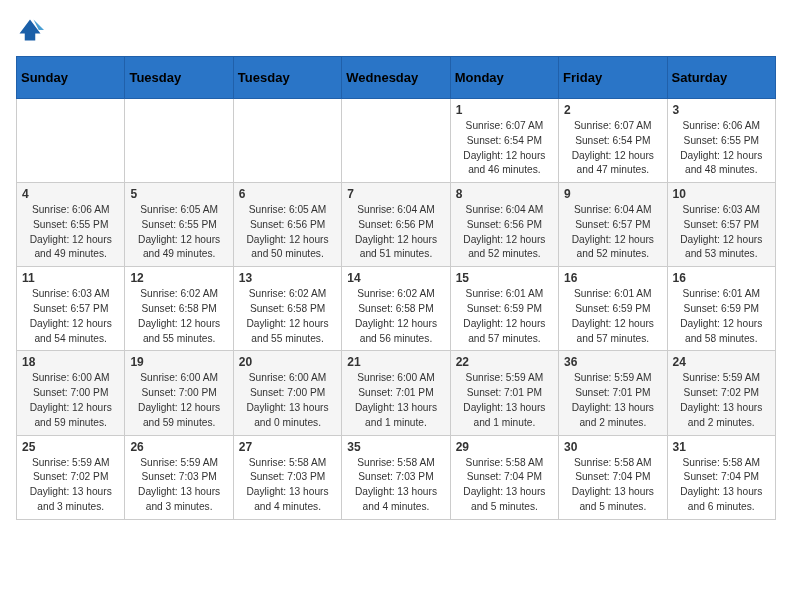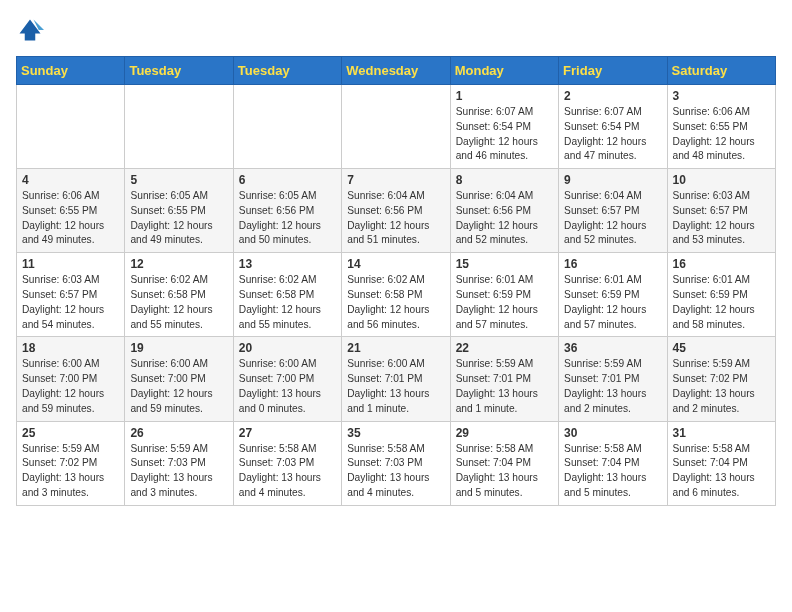--- a/index.html
+++ b/index.html
@@ -45,23 +45,23 @@
       color: #444;
       font-weight: normal;
     }
     .calendar {
       width: 100%;
       border-collapse: collapse;
       border: 1px solid #ccc;
     }
     .calendar thead tr th {
       background-color: #2a75c7;
-      color: #fde047;
+      color: #000000;
       font-size: 13px;
-      padding: 6px 4px;
+      padding: 13px 4px;
       text-align: left;
       border: 1px solid #2060aa;
     }
     .calendar tbody tr td {
       vertical-align: top;
       border: 1px solid #ccc;
       padding: 4px 5px;
       width: calc(100% / 7);
       min-height: 80px;
       font-size: 10.5px;
@@ -73,20 +73,21 @@
     }
     .day-number {
       font-size: 12px;
       font-weight: bold;
       margin-bottom: 2px;
     }
     .day-info {
       font-size: 10.2px;
       line-height: 1.45;
       color: #333;
+      text-align: center;
     }
     .empty-cell {
       background: #fff !important;
     }
   </style>
 </head>
 <body>
 
 <div class="header">
   <div class="logo">
@@ -284,21 +285,21 @@
 and 1 minute.</div>
         </td>
         <td>
           <div class="day-number">36</div>
           <div class="day-info" style="white-space: pre-line;">Sunrise: 5:59 AM
 Sunset: 7:01 PM
 Daylight: 13 hours
 and 2 minutes.</div>
         </td>
         <td>
-          <div class="day-number">45</div>
+          <div class="day-number">24</div>
           <div class="day-info" style="white-space: pre-line;">Sunrise: 5:59 AM
 Sunset: 7:02 PM
 Daylight: 13 hours
 and 2 minutes.</div>
         </td>
       </tr>
       <tr>
         <td>
           <div class="day-number">25</div>
           <div class="day-info" style="white-space: pre-line;">Sunrise: 5:59 AM

